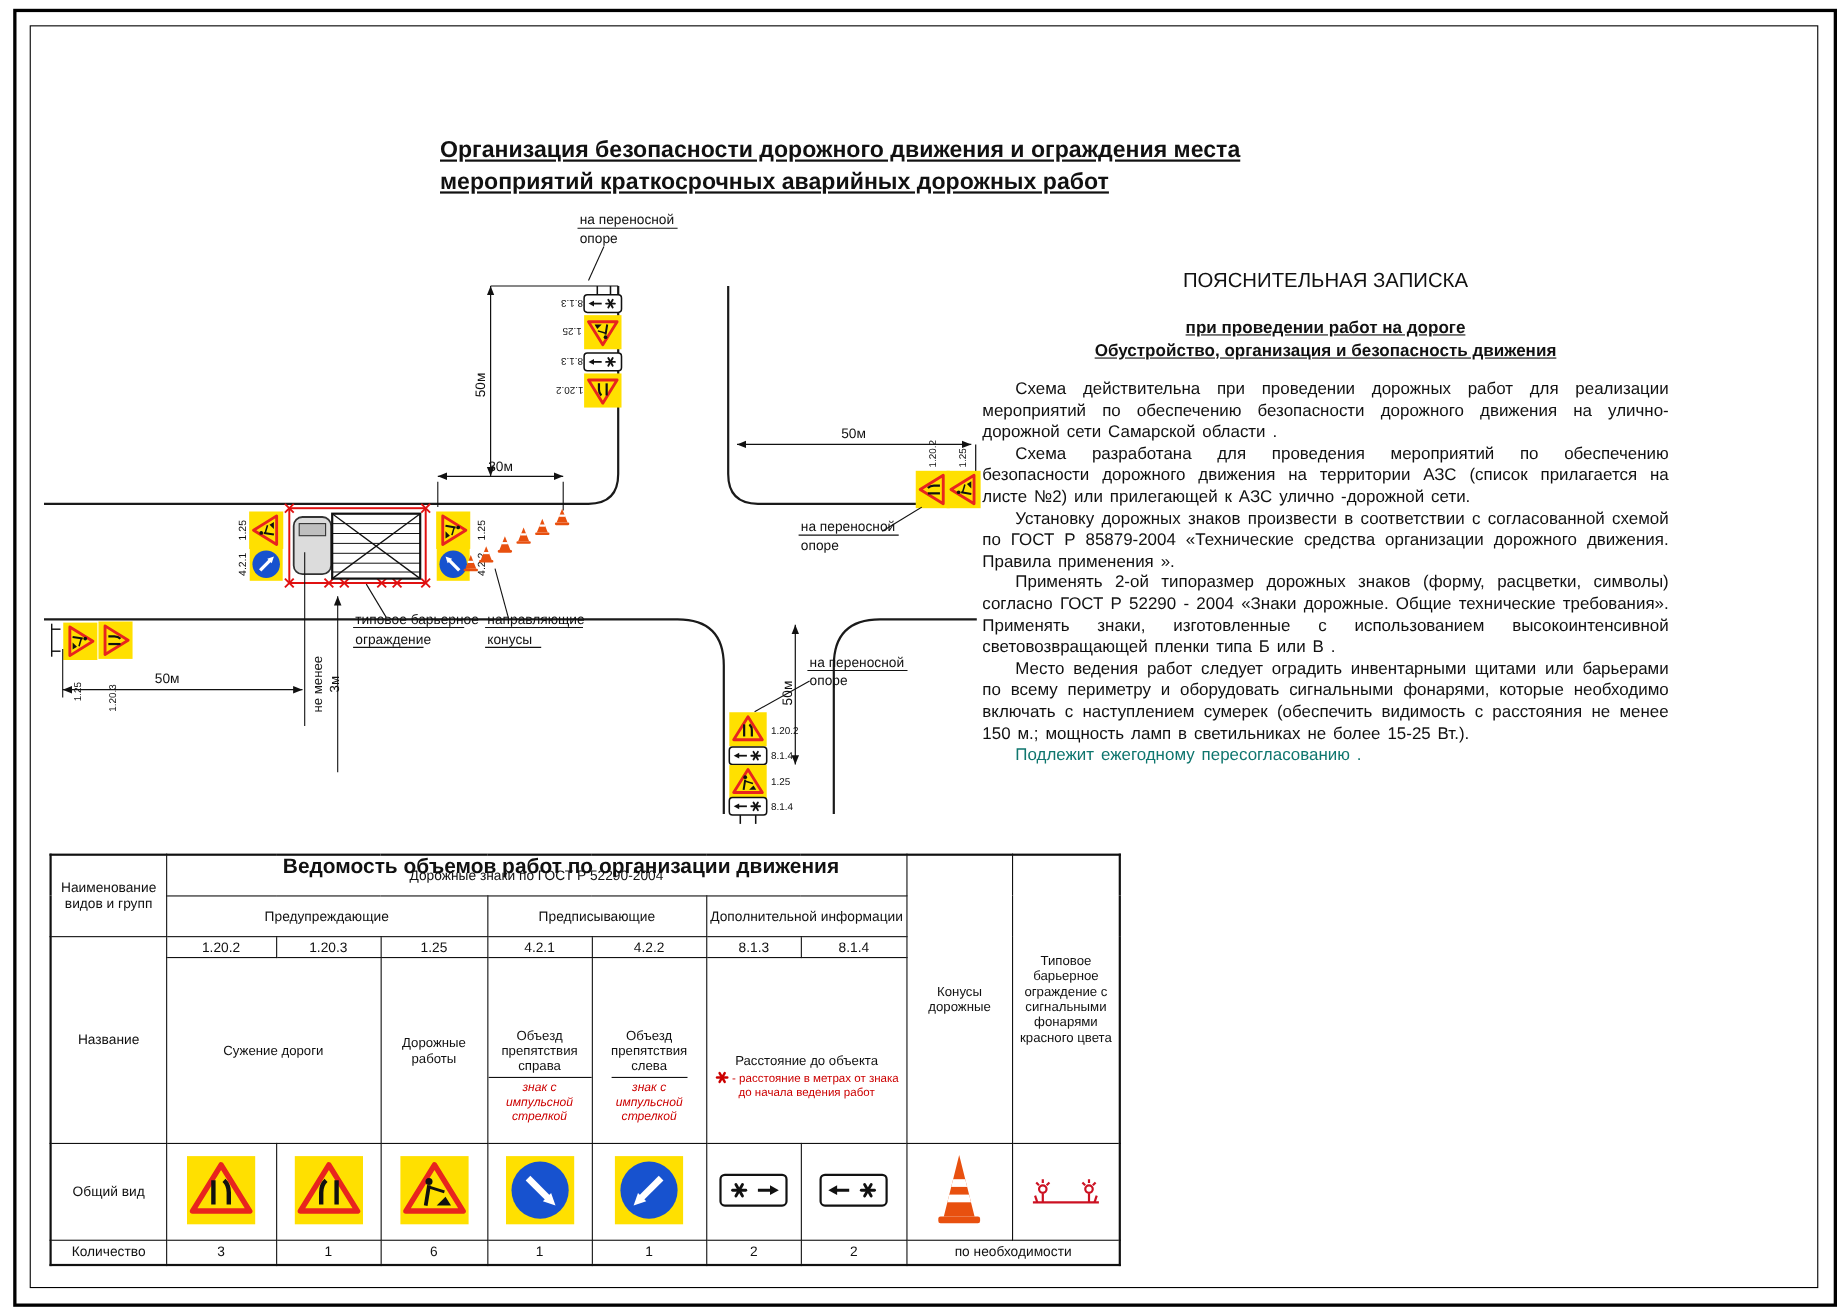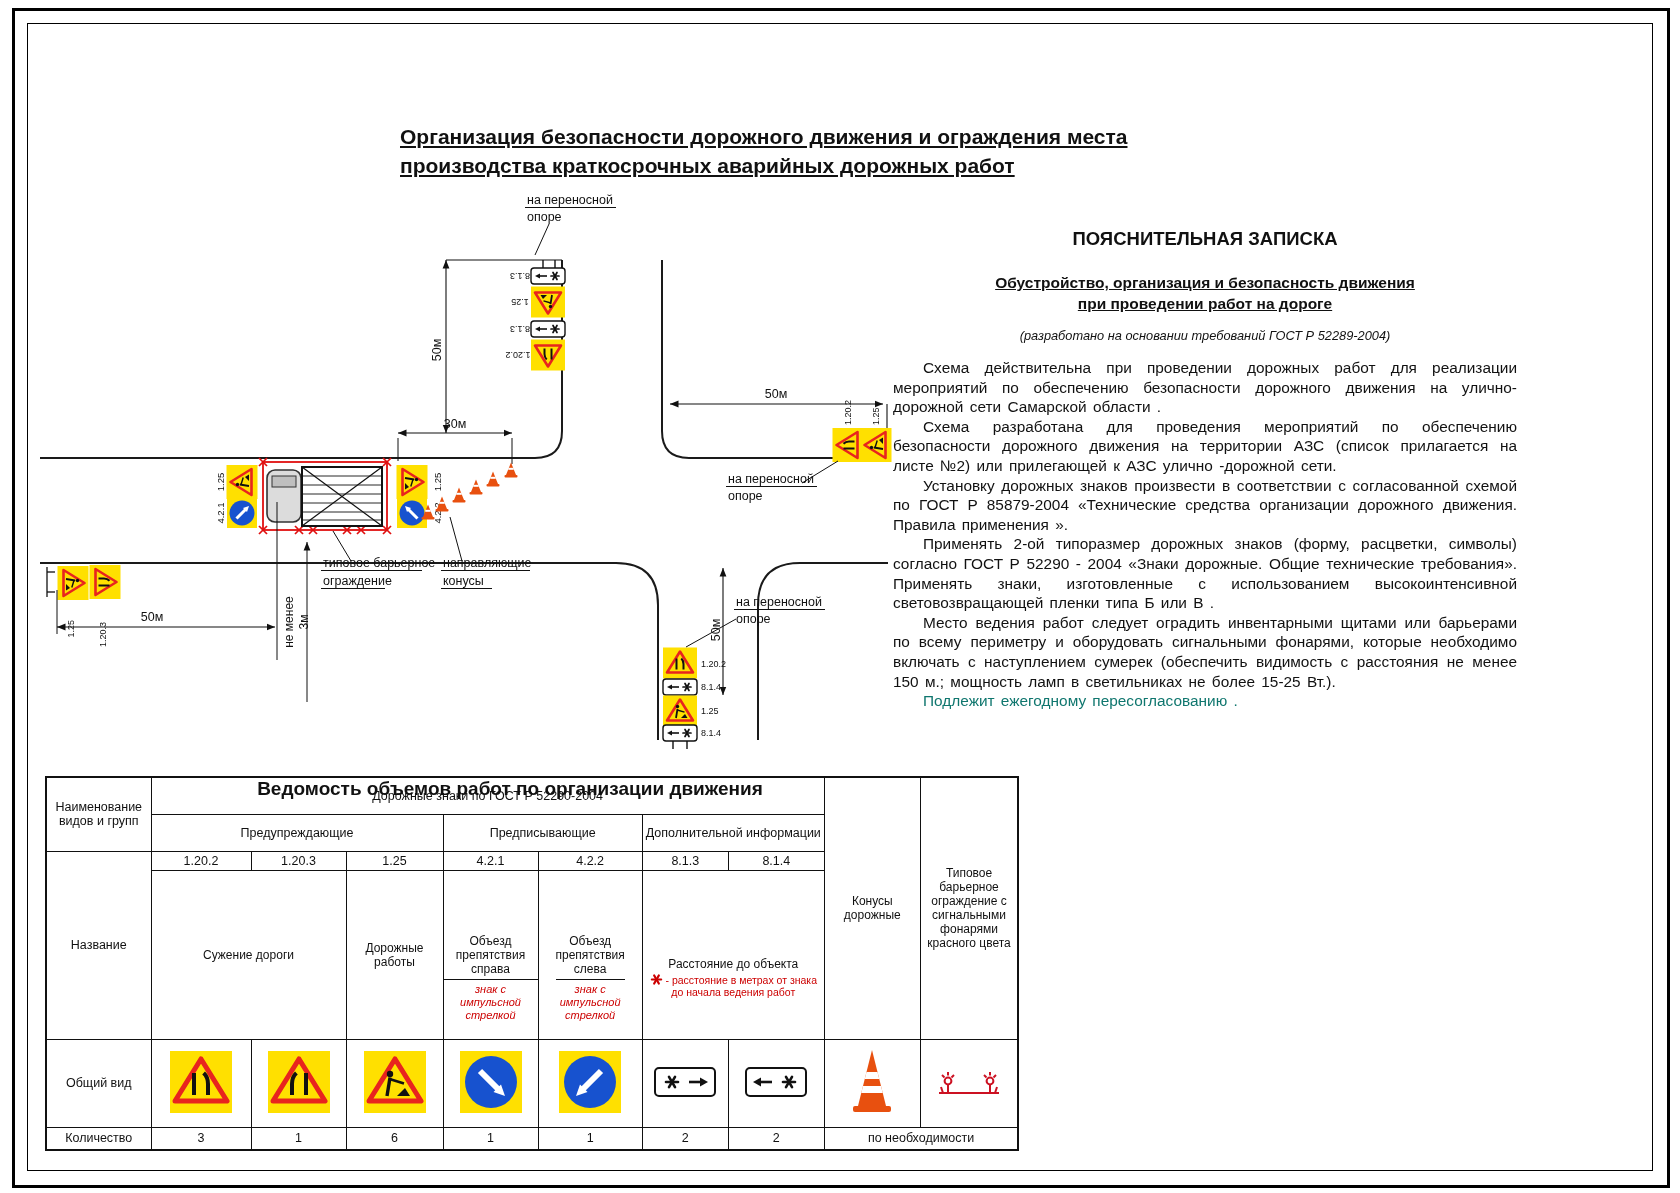--- a/index.html
+++ b/index.html
@@ -6,21 +6,21 @@
   body{width:1680px;height:1193px;position:relative;overflow:hidden;
        font-family:"Liberation Sans",sans-serif;color:#111;}
   .frame-outer{position:absolute;left:12px;top:8px;width:1652px;height:1174px;
        border:3px solid #000;}
   .frame-inner{position:absolute;left:27px;top:23px;width:1624px;height:1146px;
        border:1.5px solid #000;}
   .main-title{position:absolute;left:400px;top:122px;width:750px;text-align:left;
        font-size:21px;font-weight:bold;line-height:29px;}
   .main-title span{text-decoration:underline;}
   .note{position:absolute;left:893px;top:228px;width:624px;}
-  .note-title{text-align:center;font-size:18.5px;font-weight:bold;margin:0 0 22px 0;}
+  .note-title{text-align:center;font-size:18.5px;font-weight:normal;margin:16px 0 22px 0;}
   .note-subtitle{text-align:center;font-size:15.5px;font-weight:bold;line-height:21px;margin:0 0 14px 0;}
   .note-subtitle span{text-decoration:underline;}
   .note-basis{text-align:center;font-style:italic;font-size:12.8px;margin:0 0 15px 0;}
   .note p{margin:0;font-size:15.4px;line-height:19.6px;text-align:justify;
        text-indent:30px;word-spacing:2px;}
   .note p.red{color:#0f766e;}
   .tbl-title{position:absolute;left:205px;top:778px;width:610px;text-align:center;
        font-size:19px;font-weight:bold;}
   table.vol{position:absolute;left:45px;top:776px;border-collapse:collapse;
        table-layout:fixed;font-size:12.5px;}
@@ -34,21 +34,21 @@
   svg text{font-family:"Liberation Sans",sans-serif;fill:#111;}
 </style>
 </head>
 <body>
 
 <div class="frame-outer"></div>
 <div class="frame-inner"></div>
 
 <div class="main-title">
   <div><span>Организация безопасности дорожного движения и ограждения места</span></div>
-  <div><span>производства краткосрочных аварийных дорожных работ</span></div>
+  <div><span>мероприятий краткосрочных аварийных дорожных работ</span></div>
 </div>
 
 <svg style="position:absolute;left:30px;top:190px" width="880" height="560" viewBox="0 0 880 560">
   <defs>
     <marker id="ma" markerWidth="10" markerHeight="9" refX="8.5" refY="4" orient="auto-start-reverse" markerUnits="userSpaceOnUse">
       <path d="M0,0.6 L8.5,4 L0,7.4 Z" fill="#111"></path>
     </marker>
 
     <g id="wbase">
       <rect x="-17" y="-15.5" width="34" height="31" fill="#ffe000"></rect>
@@ -318,24 +318,23 @@
     <text x="706" y="416" font-size="12.5">на переносной</text>
     <text x="706" y="433" font-size="12.5">опоре</text>
     <line x1="704" y1="419.5" x2="795" y2="419.5" stroke="#111" stroke-width="1"></line>
     <line x1="656" y1="457" x2="706" y2="429" stroke="#111" stroke-width="1"></line>
   </g>
 </svg>
 
 <div class="note">
   <div class="note-title">ПОЯСНИТЕЛЬНАЯ ЗАПИСКА</div>
   <div class="note-subtitle">
+    <div><span>при проведении работ на дороге</span></div>
     <div><span>Обустройство, организация и безопасность движения</span></div>
-    <div><span>при проведении работ на дороге</span></div>
   </div>
-  <div class="note-basis">(разработано на основании требований  ГОСТ  Р 52289-2004)</div>
   <p>Схема действительна при проведении дорожных работ для реализации мероприятий по обеспечению безопасности дорожного движения на улично-дорожной сети Самарской области .</p>
   <p>Схема разработана для проведения мероприятий по обеспечению безопасности дорожного движения на территории АЗС (список прилагается на листе №2) или прилегающей к АЗС улично -дорожной сети.</p>
   <p>Установку дорожных знаков произвести в соответствии с согласованной схемой по ГОСТ Р 85879-2004 «Технические средства организации дорожного движения. Правила применения ».</p>
   <p>Применять 2-ой типоразмер дорожных знаков (форму, расцветки, символы) согласно ГОСТ Р 52290 - 2004 «Знаки дорожные. Общие технические требования». Применять знаки, изготовленные с использованием высокоинтенсивной световозвращающей пленки типа Б или В .</p>
   <p>Место ведения работ следует оградить инвентарными щитами или барьерами по всему периметру и оборудовать сигнальными фонарями, которые необходимо включать с наступлением сумерек (обеспечить видимость с расстояния не менее 150 м.; мощность ламп в светильниках не более  15-25 Вт.).</p>
   <p class="red">Подлежит ежегодному пересогласованию .</p>
 </div>
 
 <div class="tbl-title">Ведомость объемов работ по организации движения</div>
 

